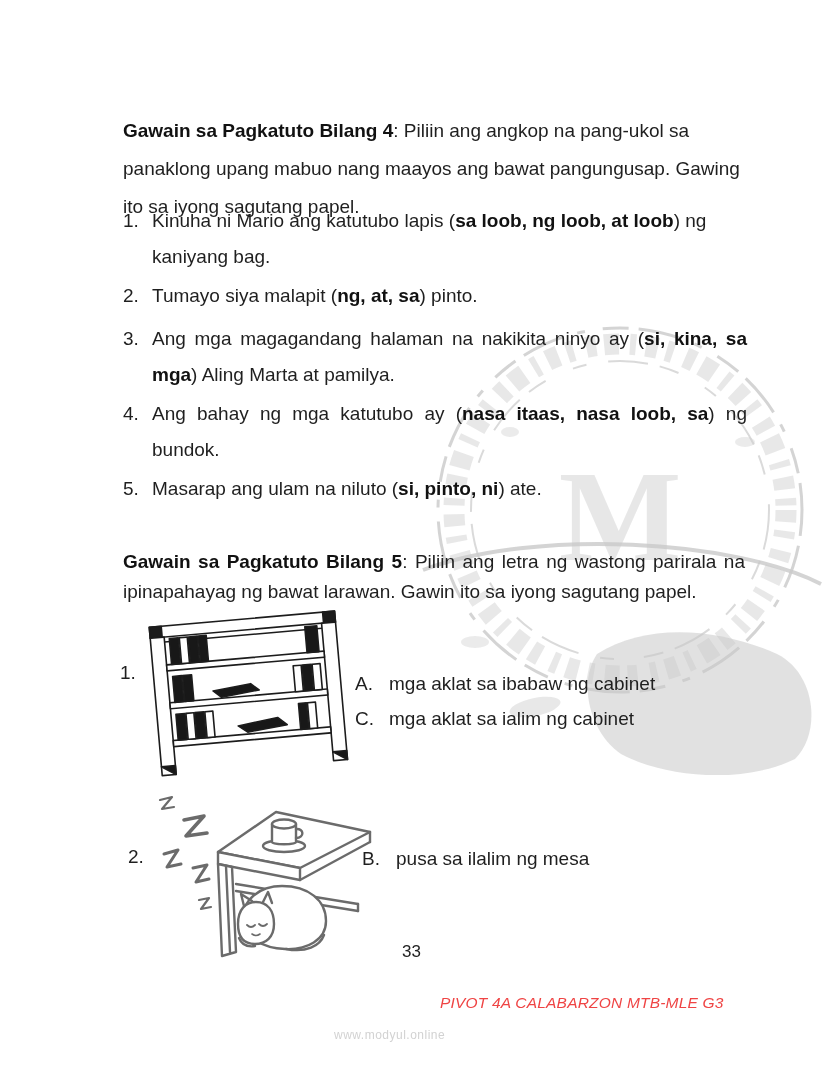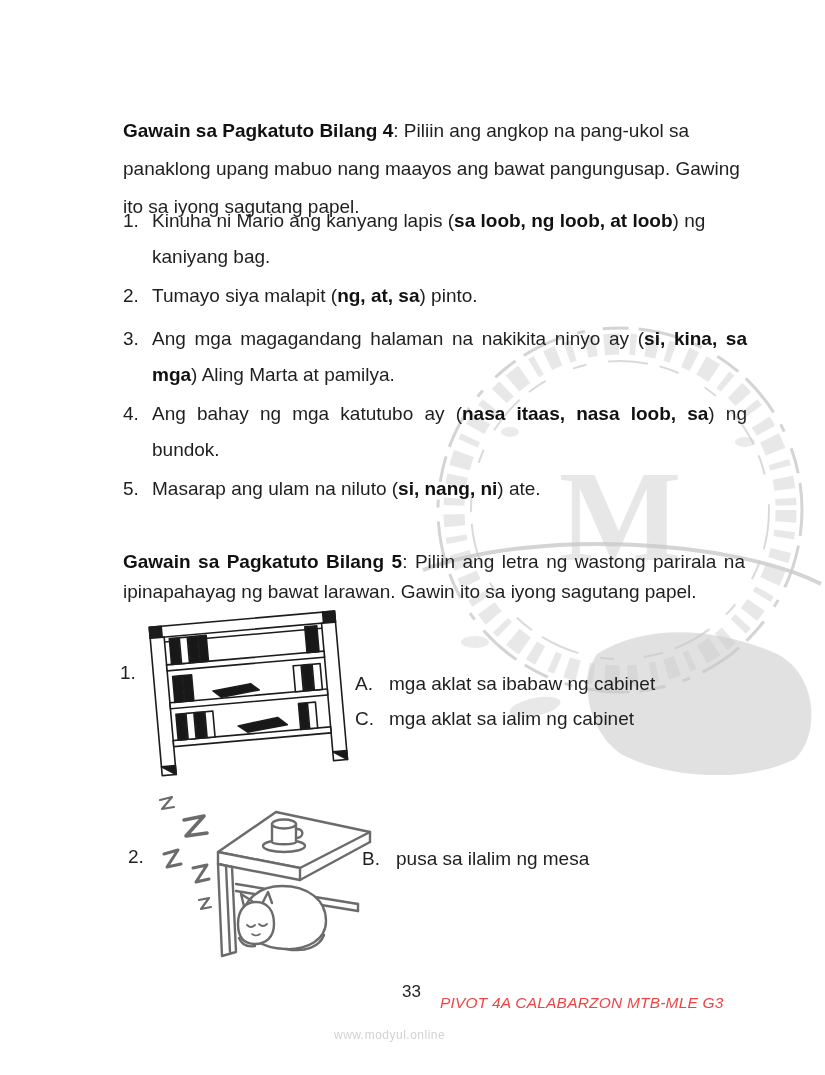--- a/index.html
+++ b/index.html
@@ -29,21 +29,21 @@
   #q1-num{left:120px;top:662px;}
   #q2-num{left:128px;top:846px;}
   #q1-image{position:absolute;left:147px;top:599px;}
   #q2-image{position:absolute;left:146px;top:790px;}
   .options{position:absolute;font-size:19px;line-height:35px;}
   #q1-options{left:355px;top:646px;margin-top:20px;}
   #q2-options{left:362px;top:841px;}
   .opt-letter{display:inline-block;width:34px;}
 
   
-  #page-number{position:absolute;left:402px;top:982px;font-size:17px;color:#222;}
+  #page-number{position:absolute;left:402px;top:942px;font-size:17px;color:#222;}
   #footer-right{position:absolute;left:440px;top:994px;width:302px;text-align:left;
                 font-size:15.5px;font-style:italic;color:#ef4444;letter-spacing:.2px;}
   #site-watermark{position:absolute;left:334px;top:1028px;font-size:12px;color:#d2d2d2;
                   letter-spacing:.5px;}
 </style>
 </head>
 <body>
 
 <div id="page">
 
@@ -65,37 +65,37 @@
     </svg>
   </div>
 
   <div class="layer-content">
 
     <p id="heading4"><span class="h-bold">Gawain sa Pagkatuto Bilang 4</span><span>: Piliin ang angkop na pang-ukol sa panaklong upang mabuo nang maayos ang bawat pangungusap. Gawing ito sa iyong sagutang papel.</span></p>
 
     <div id="list4">
       <div class="q-item">
         <span class="num">1.</span>
-        <span><span>Kinuha ni Mario ang kanyang lapis (</span><span style="font-weight: 700; color: rgb(17, 17, 17);">sa loob, ng loob, at loob</span><span>) ng kaniyang bag.</span></span>
+        <span><span>Kinuha ni Mario ang katutubo lapis (</span><span style="font-weight: 700; color: rgb(17, 17, 17);">sa loob, ng loob, at loob</span><span>) ng kaniyang bag.</span></span>
       </div>
       <div class="q-item">
         <span class="num">2.</span>
         <span><span>Tumayo siya malapit (</span><span style="font-weight: 700; color: rgb(17, 17, 17);">ng, at, sa</span><span>) pinto.</span></span>
       </div>
       <div class="q-item justify gap-top">
         <span class="num">3.</span>
         <span><span>Ang mga magagandang halaman na nakikita ninyo ay (</span><span style="font-weight: 700; color: rgb(17, 17, 17);">si, kina, sa mga</span><span>) Aling Marta at pamilya.</span></span>
       </div>
       <div class="q-item justify">
         <span class="num">4.</span>
         <span><span>Ang bahay ng mga katutubo ay (</span><span style="font-weight: 700; color: rgb(17, 17, 17);">nasa itaas, nasa loob, sa</span><span>) ng bundok.</span></span>
       </div>
       <div class="q-item">
         <span class="num">5.</span>
-        <span><span>Masarap ang ulam na niluto (</span><span style="font-weight: 700; color: rgb(17, 17, 17);">si, nang, ni</span><span>) ate.</span></span>
+        <span><span>Masarap ang ulam na niluto (</span><span style="font-weight: 700; color: rgb(17, 17, 17);">si, pinto, ni</span><span>) ate.</span></span>
       </div>
     </div>
 
     <p id="heading5"><span class="h-bold">Gawain sa Pagkatuto Bilang 5</span><span>: Piliin ang letra ng wastong parirala na ipinapahayag ng bawat larawan. Gawin ito sa iyong sagutang papel.</span></p>
 
     <span class="qnum" id="q1-num">1.</span>
 
     <svg id="q1-image" width="202" height="180" viewBox="0 0 202 180">
       <g transform="rotate(-5 100 90)" stroke="#1c1c1c" stroke-width="1.6" fill="#ffffff" stroke-linejoin="round">
 

